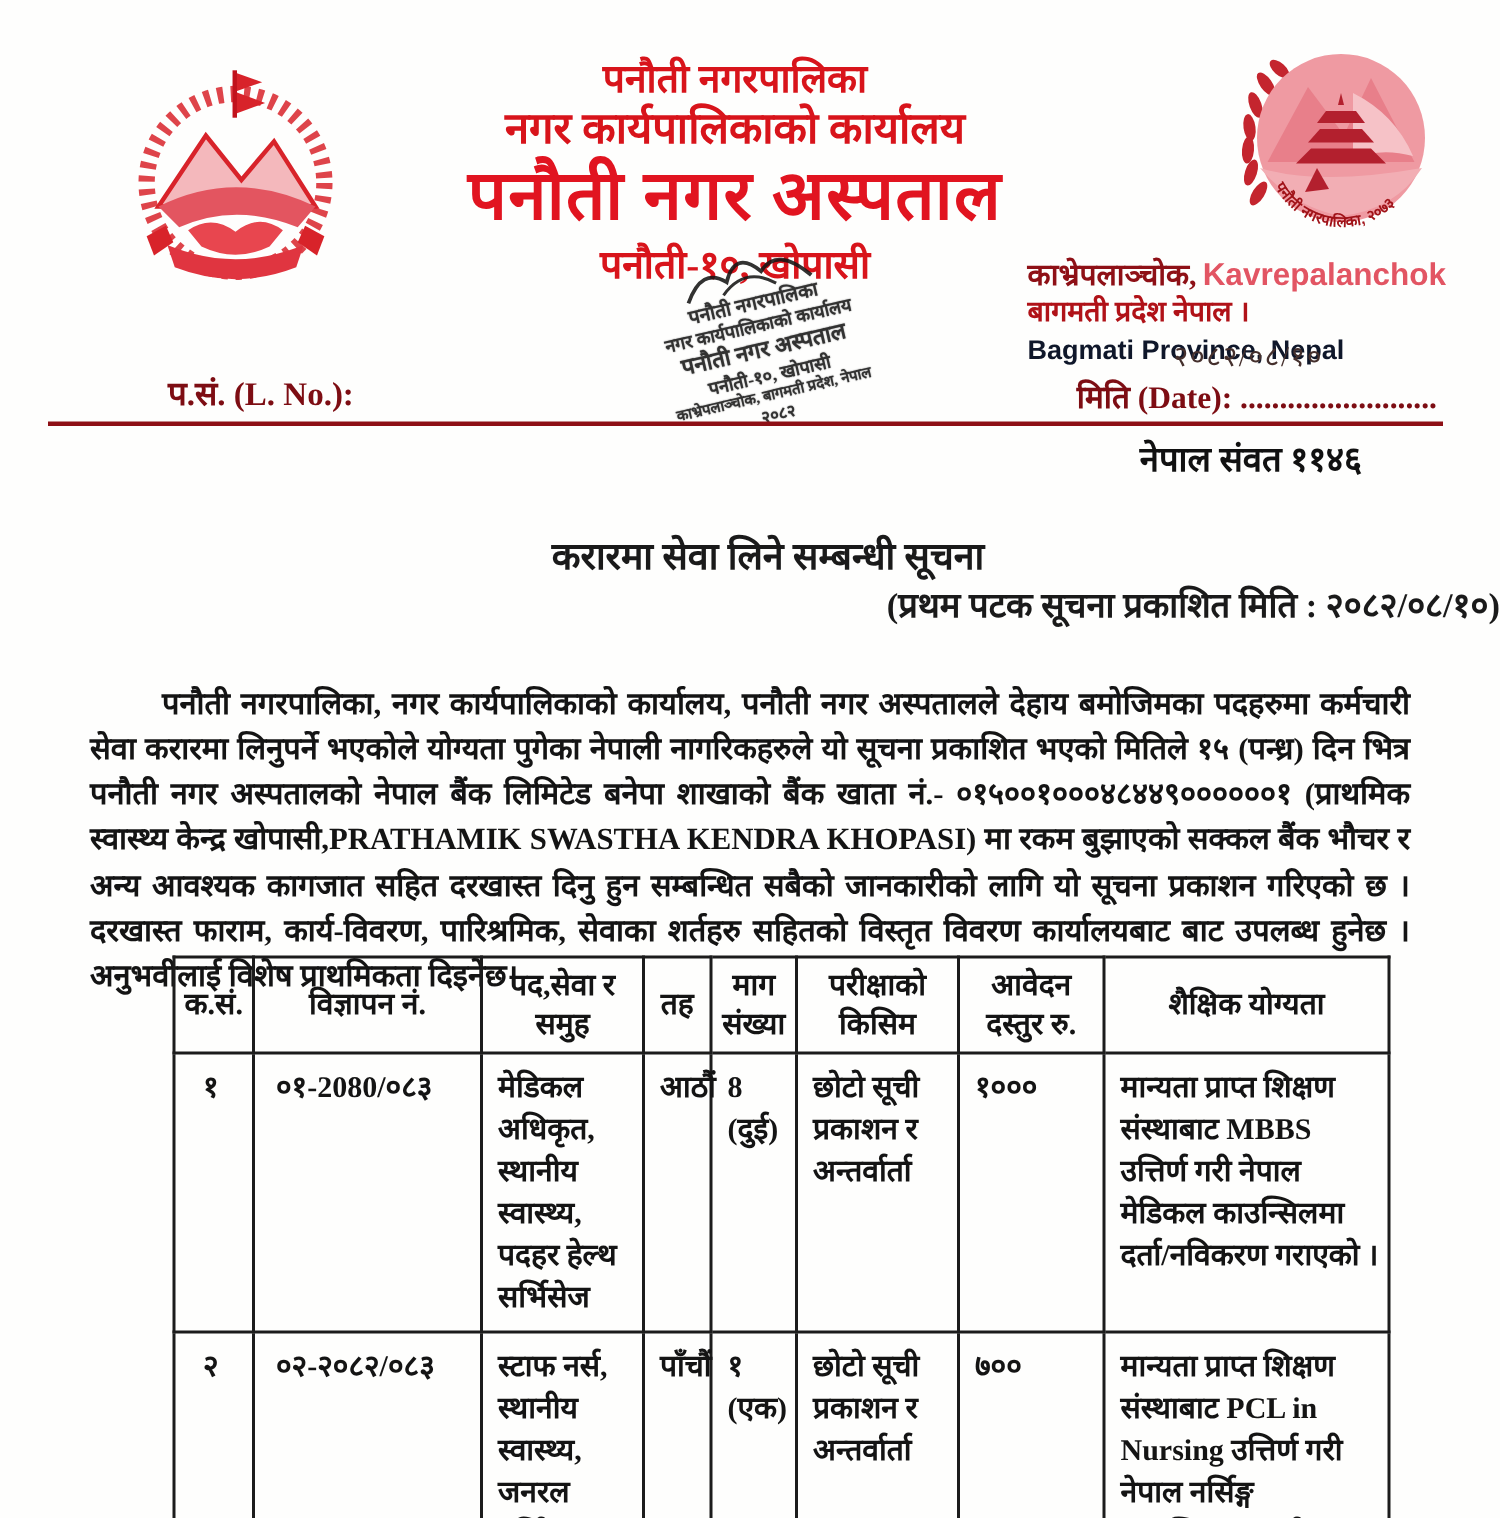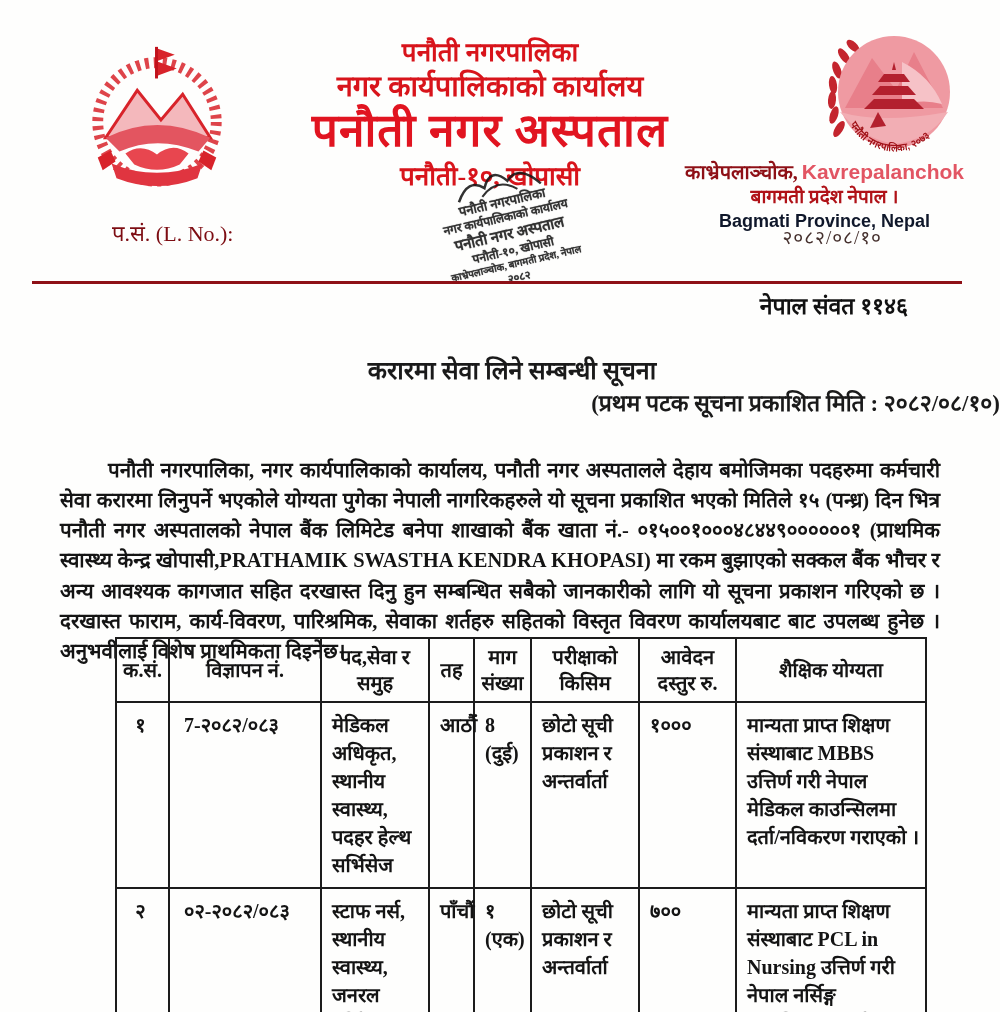--- a/index.html
+++ b/index.html
@@ -10,27 +10,27 @@
     color:#1a1a1a;
   }
   
   .emblem-left{position:absolute;left:78px;top:40px;width:158px;height:152px;}
   .logo-right{position:absolute;left:810px;top:28px;width:152px;height:142px;}
   .center-head{position:absolute;left:250px;top:38px;width:480px;text-align:center;line-height:1.15;}
   .center-head .l1{font-size:26px;font-weight:bold;color:#d8141b;}
   .center-head .l2{font-size:29px;font-weight:bold;color:#d8141b;margin-top:2px;}
   .center-head .l3{font-size:46px;font-weight:bold;color:#e11420;margin-top:2px;letter-spacing:1px;}
   .center-head .l4{font-size:26px;font-weight:bold;color:#d8141b;margin-top:4px;}
-  .addr{position:absolute;right:36px;top:158px;text-align:center;line-height:1.3;}
+  .addr{position:absolute;right:36px;top:170px;text-align:left;line-height:1.3;}
   .addr .np1{font-size:20px;font-weight:bold;color:#8e1016;}
   .addr .en1{font-size:21px;font-weight:bold;color:#e25563;font-family:"Liberation Sans",sans-serif;}
   .addr .np2{font-size:19px;font-weight:bold;color:#b01218;}
   .addr .en2{font-size:18px;font-weight:bold;color:#0f172a;font-family:"Liberation Sans",sans-serif;}
   .refs{position:absolute;left:112px;top:218px;line-height:1.45;}
-  .refs div{font-size:22px;font-weight:normal;color:#7d0d13;}
+  .refs div{font-size:22px;font-weight:bold;color:#7d0d13;margin-top:29px;}
   .date-value{position:absolute;right:118px;top:224px;font-size:19px;font-weight:normal;color:#45302d;letter-spacing:1px;text-align:center;}
   .date-label{position:absolute;right:42px;top:250px;font-size:21px;font-weight:bold;color:#7d0d13;}
   .rule{position:absolute;left:32px;top:281px;width:930px;height:3px;background:#8e1016;}
   .sambat{position:absolute;right:92px;top:289px;font-size:23px;font-weight:bold;color:#111;}
   
   .stamp{
     position:absolute;left:372px;top:162px;width:270px;text-align:center;
     transform:rotate(-13deg);color:#161616;opacity:.88;
     text-shadow:0 0 1px rgba(0,0,0,.6);pointer-events:none;
   }
@@ -129,20 +129,21 @@
     </div>
     <div class="np2">बागमती प्रदेश नेपाल ।</div>
     <div class="en2">Bagmati Province, Nepal</div>
   </div>
 
   <div class="refs">
     <div>प.सं. (L. No.):</div>
   </div>
 
   <div class="date-value">२०८२/०८/१०</div>
+  <div class="date-label">मिति (Date): .........................</div>
 
   <div class="stamp">
     <svg width="96" height="34" viewBox="0 0 96 34">
       <path d="M6 30 Q20 8 34 22 Q44 2 58 20 Q72 6 90 30" fill="none" stroke="#161616" stroke-width="2.5"></path>
       <path d="M30 30 Q48 14 66 30" fill="none" stroke="#161616" stroke-width="2"></path>
     </svg>
     <div>
         <div class="stamp-line l0">पनौती नगरपालिका</div>
         <div class="stamp-line l1">नगर कार्यपालिकाको कार्यालय</div>
         <div class="stamp-line l2">पनौती नगर अस्पताल</div>
@@ -180,21 +181,21 @@
           <th>तह</th>
           <th>माग संख्या</th>
           <th>परीक्षाको किसिम</th>
           <th>आवेदन दस्तुर रु.</th>
           <th>शैक्षिक योग्यता</th>
         </tr>
       </thead>
     <tbody>
         <tr class="r0">
           <td class="c0">१</td>
-          <td class="c1">7-२०८२/०८३</td>
+          <td class="c1">०१-2080/०८३</td>
           <td class="c2">मेडिकल अधिकृत, स्थानीय स्वास्थ्य, पदहर हेल्थ सर्भिसेज</td>
           <td class="c3">आठौं</td>
           <td class="c4">8 (दुई)</td>
           <td class="c5">छोटो सूची प्रकाशन र अन्तर्वार्ता</td>
           <td class="c6">१०००</td>
           <td class="c7">मान्यता प्राप्त शिक्षण संस्थाबाट MBBS उत्तिर्ण गरी नेपाल मेडिकल काउन्सिलमा दर्ता/नविकरण गराएको ।</td>
         </tr>
         <tr class="r1">
           <td class="c0">२</td>
           <td class="c1">०२-२०८२/०८३</td>

